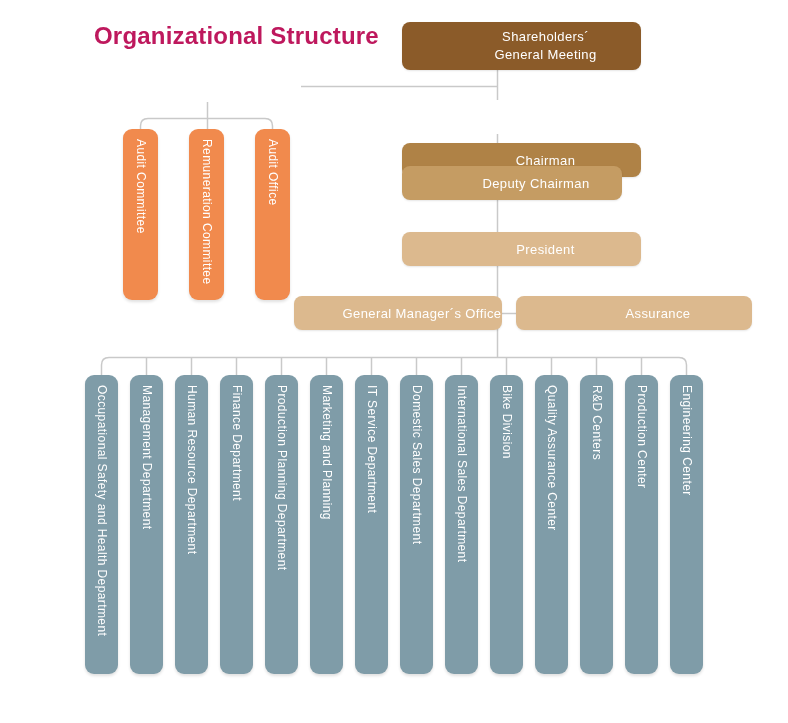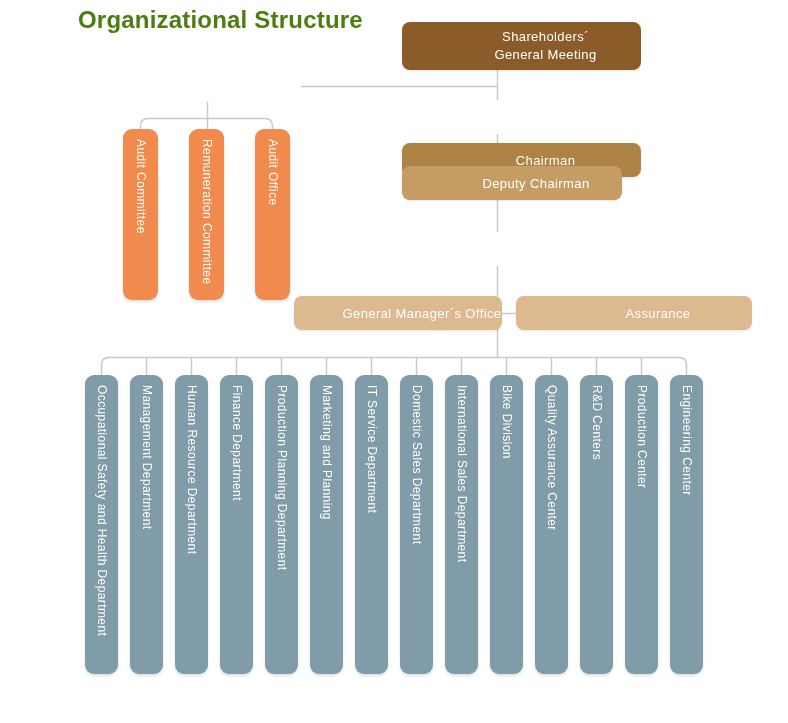--- a/index.html
+++ b/index.html
@@ -4,22 +4,22 @@
 <style>
   html, body { margin: 0; padding: 0; background: #ffffff; }
   body {
     width: 788px; height: 723px;
     font-family: "Liberation Sans", sans-serif;
   }
   .canvas { position: relative; width: 788px; height: 723px; overflow: hidden; background: #fff; }
   svg.wires { position: absolute; left: 0; top: 0; z-index: 0; }
 
   .title {
-    position: absolute; left: 78px; top: 6px; margin: 0;
-    font-size: 24px; font-weight: bold; color: #4d7c0f; letter-spacing: .2px;
+    position: absolute; left: 78px; top: 6px; margin: 16px;
+    font-size: 24px; font-weight: bold; color: #be185d; letter-spacing: .2px;
     z-index: 2;
   }
 
   .node {
     position: absolute; z-index: 1;
     display: flex; align-items: center; justify-content: center;
     color: #ffffff; text-align: center;
     border-radius: 8px; font-size: 13px; letter-spacing: .4px;
     box-shadow: 0 1px 2px rgba(0,0,0,.10);
     padding-left: 48px;
@@ -90,20 +90,21 @@
         <path d="M641.5 357.5 V375"></path>
     </g>
   </svg>
 
   <h1 class="title">Organizational Structure</h1>
 
   <div class="node n-shareholders">Shareholders´
 General Meeting</div>
   <div class="node h34 n-chairman">Chairman</div>
   <div class="node h34 n-deputy">Deputy Chairman</div>
+  <div class="node h34 n-president">President</div>
   <div class="node h34 n-gmoffice">General Manager´s Office</div>
   <div class="node h34 n-committees">Assurance</div>
 
   <div class="vnode sub s0">
     <span>Audit Committee</span>
   </div>
   <div class="vnode sub s1">
     <span>Remuneration Committee</span>
   </div>
   <div class="vnode sub s2">

